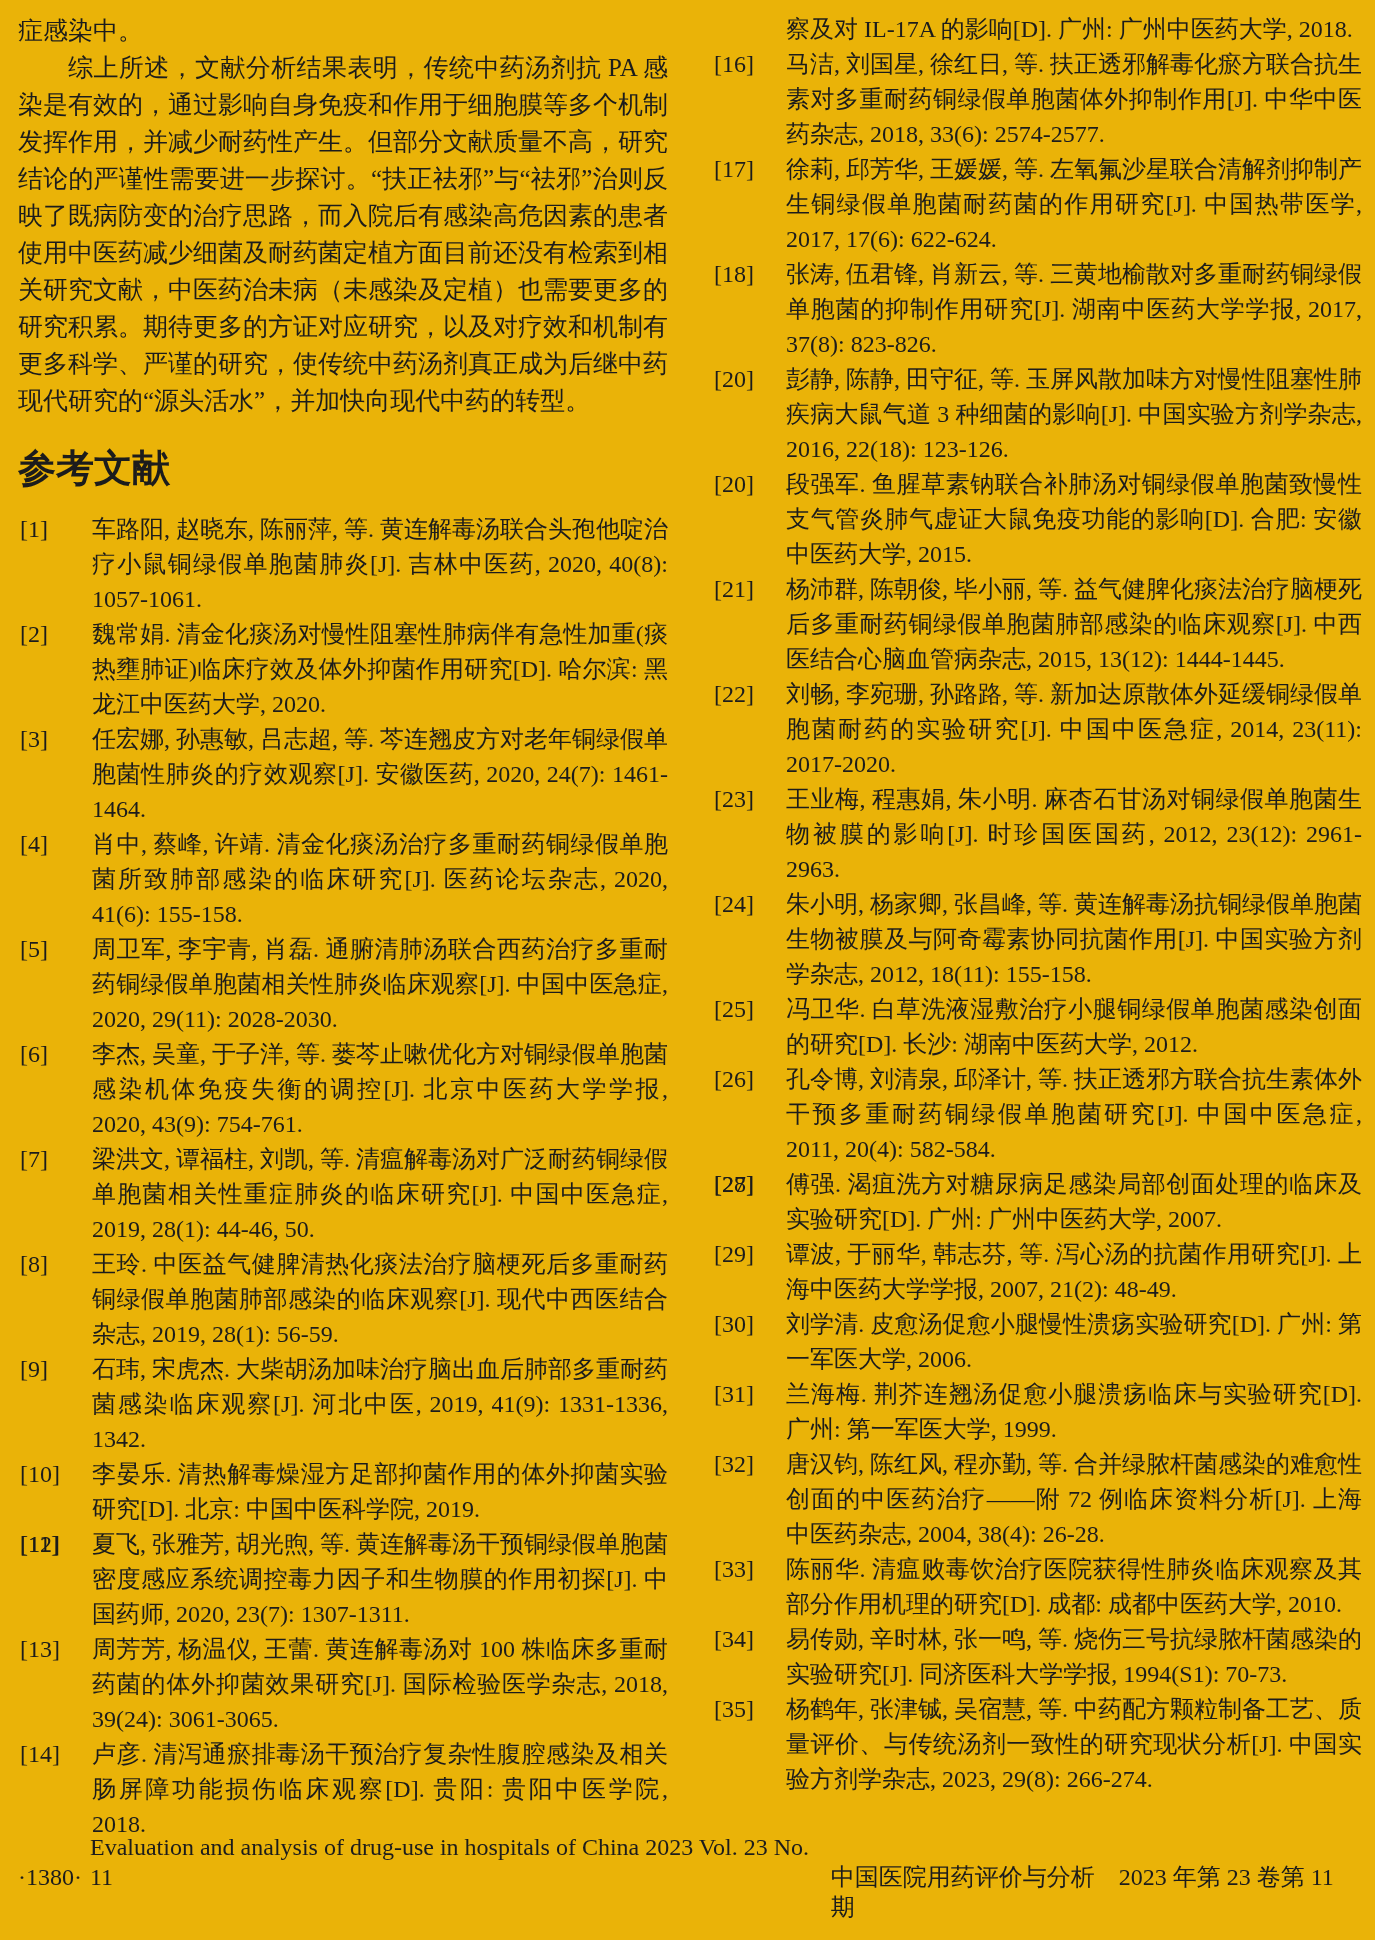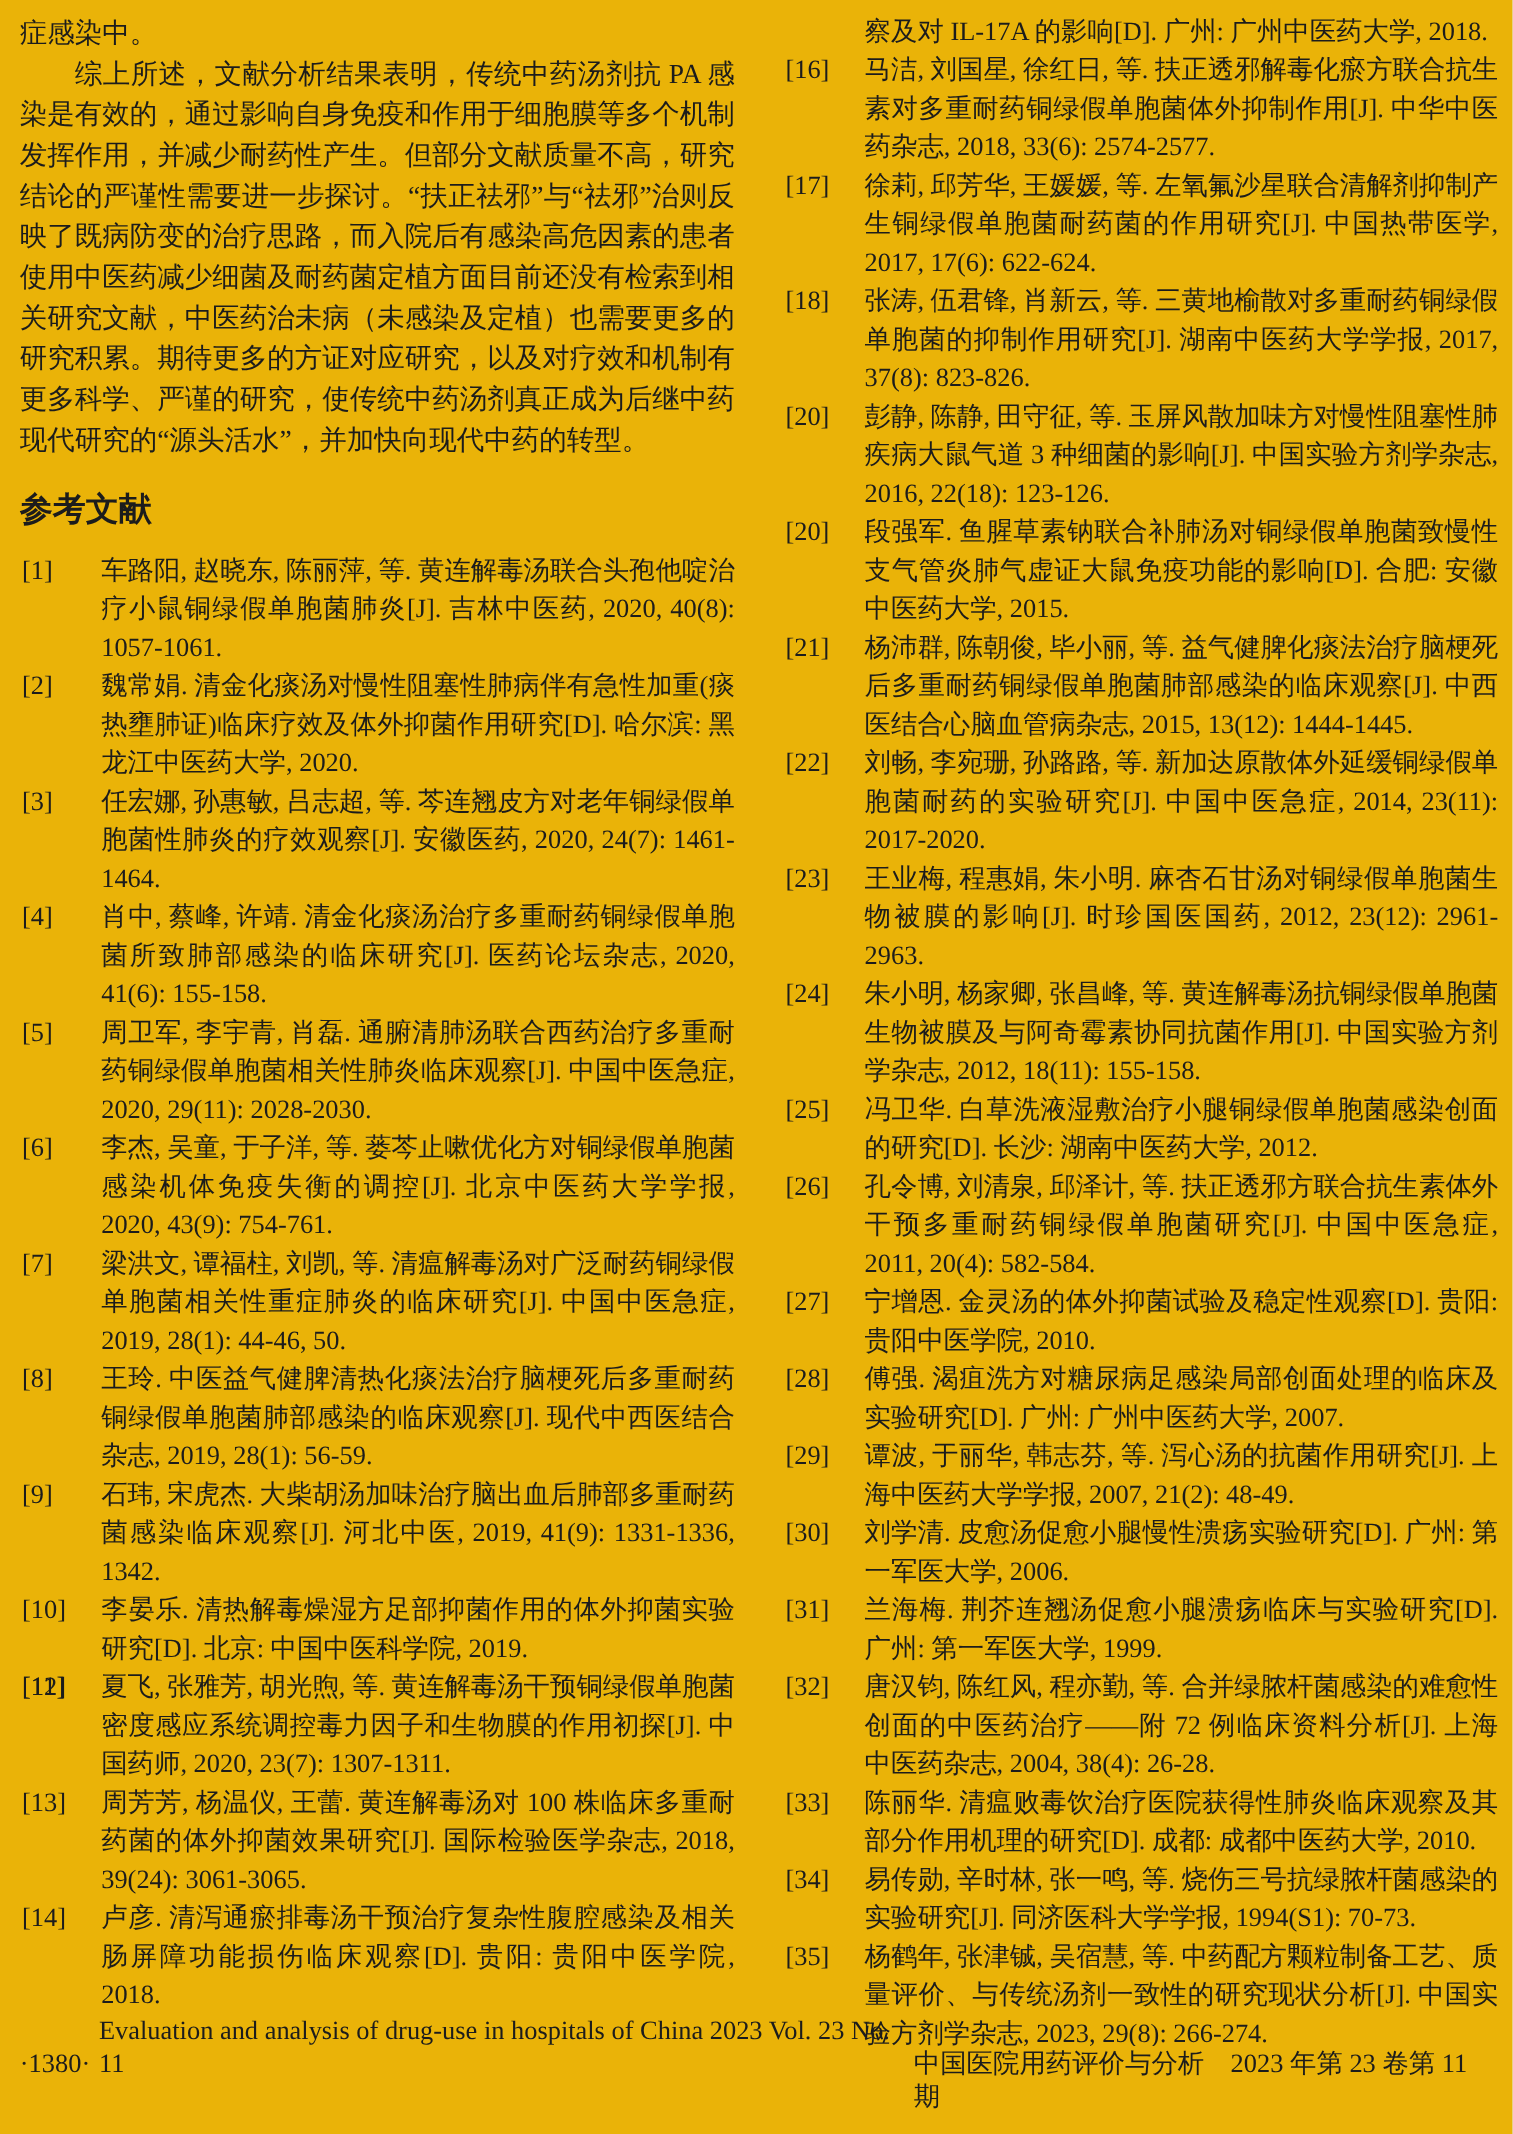--- a/index.html
+++ b/index.html
@@ -28,21 +28,21 @@
   }
   .para {
     font-size: 25px;
     line-height: 37px;
     margin: 0;
     text-align: justify;
     text-justify: inter-ideograph;
   }
   .para.indent { text-indent: 2em; }
   .refs-heading {
-    font-size: 30px;
+    font-size: 38px;
     font-weight: bold;
     margin: 24px 0 18px 0;
     font-family: "Liberation Sans", "DejaVu Sans", sans-serif;
   }
   .ref-list { }
   .ref {
     position: relative;
     padding-left: 74px;
     font-size: 24px;
     line-height: 35px;
@@ -210,21 +210,20 @@
             <span class="ref-text">冯卫华. 白草洗液湿敷治疗小腿铜绿假单胞菌感染创面的研究[D]. 长沙: 湖南中医药大学, 2012.</span>
           </div>
 
           <div class="ref">
             <span class="ref-num">[26]</span>
             <span class="ref-text">孔令博, 刘清泉, 邱泽计, 等. 扶正透邪方联合抗生素体外干预多重耐药铜绿假单胞菌研究[J]. 中国中医急症, 2011, 20(4): 582-584.</span>
           </div>
 
           <div class="ref">
             <span class="ref-num">[27]</span>
-            <span class="ref-text">宁增恩. 金灵汤的体外抑菌试验及稳定性观察[D]. 贵阳: 贵阳中医学院, 2010.</span>
           </div>
 
           <div class="ref">
             <span class="ref-num">[28]</span>
             <span class="ref-text">傅强. 渴疽洗方对糖尿病足感染局部创面处理的临床及实验研究[D]. 广州: 广州中医药大学, 2007.</span>
           </div>
 
           <div class="ref">
             <span class="ref-num">[29]</span>
             <span class="ref-text">谭波, 于丽华, 韩志芬, 等. 泻心汤的抗菌作用研究[J]. 上海中医药大学学报, 2007, 21(2): 48-49.</span>

